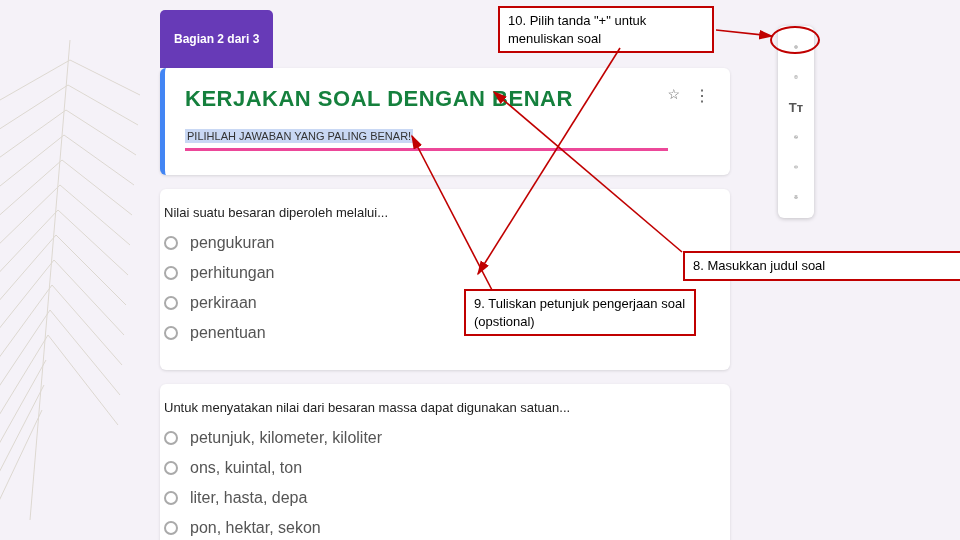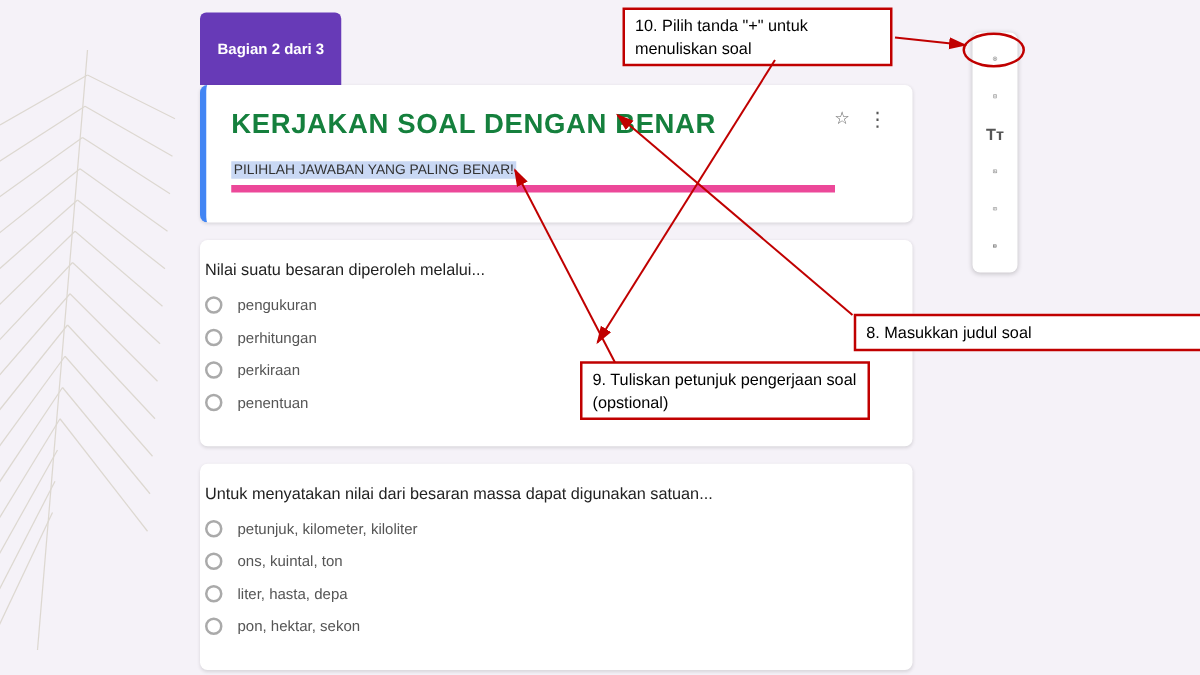--- a/index.html
+++ b/index.html
@@ -47,41 +47,41 @@
     font-size: 22px;
     font-weight: 600;
     color: #15803d;
     border: none;
     outline: none;
     width: 90%;
     letter-spacing: 0.5px;
   }
   .desc-wrap {
     margin-top: 14px;
-    border-bottom: 6px solid #ec4899;
+    border-bottom: 3px solid #ec4899;
     width: 92%;
     padding-bottom: 4px;
   }
   .desc-highlight {
     background: #c9d8f4;
     font-size: 11px;
     color: #333;
     padding: 1px 2px;
   }
   .star { position: absolute; right: 50px; top: 18px; color: #666; font-size: 14px; }
   .more { position: absolute; right: 18px; top: 18px; color: #555; font-size: 16px; letter-spacing: 2px; }
   .q-title {
     font-size: 13px;
     color: #222;
     margin-bottom: 14px;
   }
   .option {
     display: flex;
     align-items: center;
-    font-size: 12px;
+    font-size: 16px;
     color: #555;
     margin-bottom: 12px;
   }
   .radio {
     width: 14px; height: 14px;
     border: 2px solid #aaa;
     border-radius: 50%;
     margin-right: 12px;
     flex-shrink: 0;
   }

